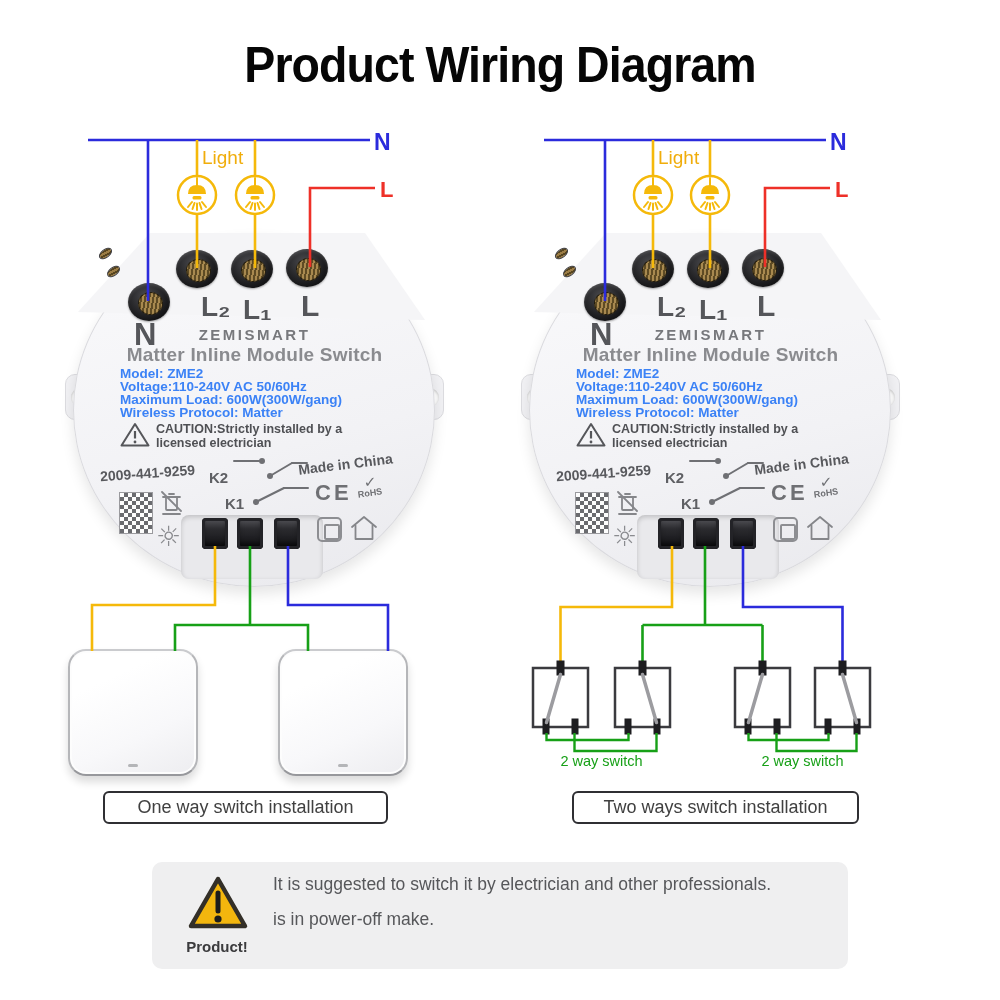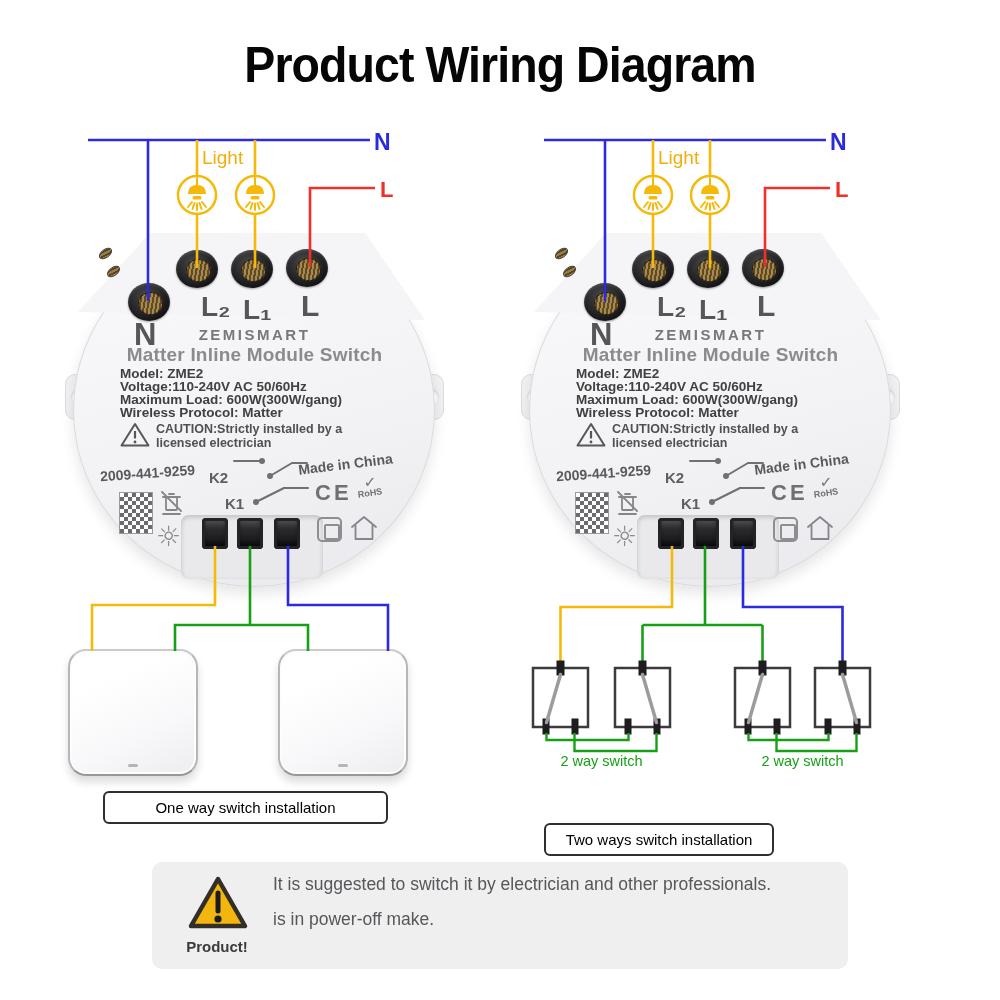--- a/index.html
+++ b/index.html
@@ -42,21 +42,21 @@
   .es1{left:36px;top:24px;} .es2{left:44px;top:42px;}
 
   .term-label{font-size:28px;font-weight:600;color:#55565a;}
   .tl-n{left:72px;top:92px;font-size:31px;}
   .tl-l2{left:127px;top:66px;margin-left:12px;} .tl-l1{left:181px;top:69px;} .tl-l{left:239px;top:64px;font-size:30px;}
 
   .brand{left:0;top:101px;width:100%;text-align:center;font-size:15px;font-weight:700;
     letter-spacing:2.5px;color:#77787c;}
   .prodname{left:0;top:119px;width:100%;text-align:center;font-size:19px;font-weight:600;
     color:#8a8b8f;letter-spacing:.2px;}
-  .specs{left:58px;top:142px;font-size:13.5px;font-weight:700;color:#404040;line-height:13px;}
+  .specs{left:58px;top:142px;font-size:13.5px;font-weight:700;color:#3b82f6;line-height:13px;}
   .dev-caut-text{left:94px;top:197px;font-size:12.5px;font-weight:700;color:#4f5054;line-height:14px;}
   .dev-caut-tri{left:57px;top:196px;}
   .serial{left:38px;top:240px;font-size:14px;font-weight:700;color:#58595d;transform:rotate(-4deg);}
   .kmark{font-size:15px;font-weight:700;color:#5f6064;}
   .k2{left:147px;top:244px;} .k1{left:163px;top:270px;}
   .k2glyph{left:170px;top:228px;} .k1glyph{left:188px;top:254px;}
   .madein{left:236px;top:231px;font-size:14px;font-weight:700;color:#58595d;transform:rotate(-7deg);}
   .ce{left:253px;top:255px;font-size:22px;font-weight:700;color:#6f7074;letter-spacing:3px;}
   .rohs{left:291px;top:251px;width:34px;text-align:center;color:#6f7074;}
   .rohs .chk{display:block;font-size:15px;font-weight:800;line-height:12px;}
@@ -84,22 +84,22 @@
     background:linear-gradient(155deg,#ffffff 25%,#f8f8fa 65%,#ededf0);
     border:2px solid;border-color:#cacbce #b5b6b9 #97989c #b5b6b9;
     box-shadow:0 6px 9px rgba(0,0,0,.14), inset 0 0 0 2px #fdfdfd;}
   .rk1{left:68px;} .rk2{left:278px;}
   .rocker::after{content:"";position:absolute;left:50%;bottom:7px;width:10px;height:3px;margin-left:-5px;
     background:#b4b5b8;border-radius:2px;}
 
   
   .caption-box{position:absolute;top:791px;height:33px;border:2px solid #2f2f33;border-radius:6px;
     display:flex;align-items:center;justify-content:center;background:#fff;
-    font-size:15px;color:#000000;}
-  .cap-one{left:103px;width:285px;} .cap-two{left:544px;width:230px;margin-top:32px;}
+    font-size:18px;color:#404040;}
+  .cap-one{left:103px;width:285px;} .cap-two{left:572px;width:287px;}
 
   
   .caution-panel{position:absolute;left:152px;top:862px;width:696px;height:107px;background:#efeff0;border-radius:10px;}
   .cp-tri{position:absolute;left:33px;top:11px;}
   .cp-label{position:absolute;left:27px;top:76px;width:76px;text-align:center;
     font-size:15px;font-weight:800;color:#3b3b3d;}
   .cp-text{position:absolute;left:121px;top:12px;width:560px;font-size:17.5px;color:#56575a;}
   .cp-l1{margin-bottom:11px;} .cp-l23{line-height:27px;}
 
   

